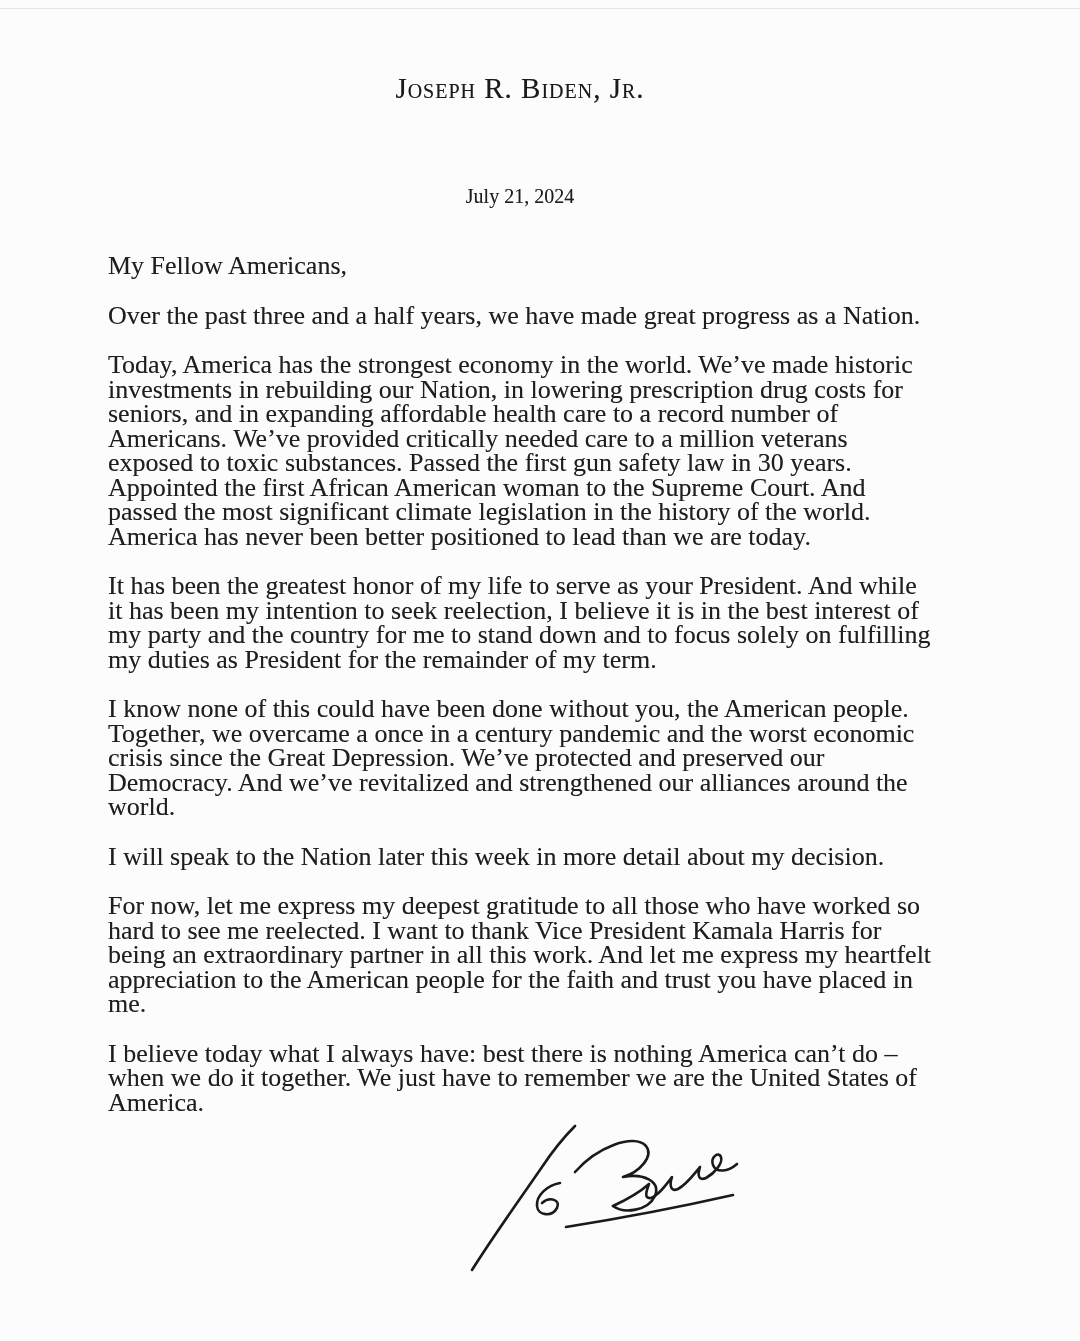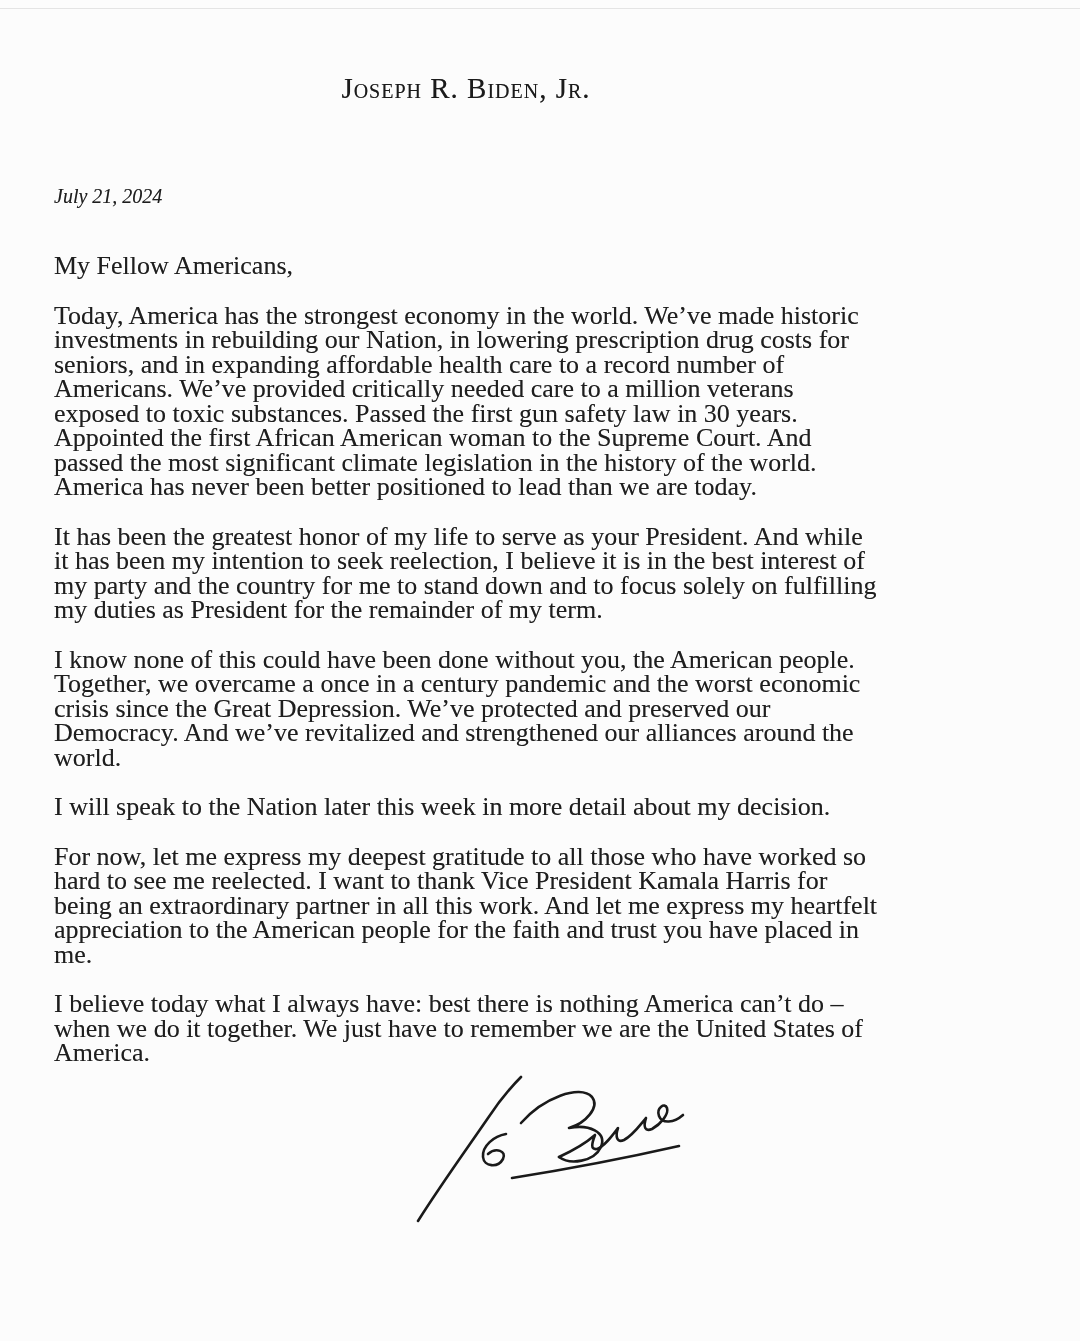--- a/index.html
+++ b/index.html
@@ -20,40 +20,40 @@
     top: 8px;
     left: 0;
     width: 100%;
     height: 0;
     border-top: 1px solid #e4e4e4;
   }
   .letter {
     position: relative;
     width: 824px;
     margin: 0;
-    padding: 0 130px 0 54px;
+    padding: 0 130px 0 108px;
   }
   .letterhead {
     margin: 0;
     padding-top: 72px;
     text-align: center;
     font-variant: small-caps;
     font-weight: normal;
     font-size: 29px;
     line-height: 32px;
     letter-spacing: 1px;
     color: #1b1b1b;
     text-shadow: 0 0 0.5px rgba(20,20,20,0.45);
   }
   .date-line {
     margin: 80px 0 0 0;
+    text-align: center;
     font-size: 20px;
     line-height: 24px;
     text-shadow: 0 0 0.5px rgba(20,20,20,0.4);
-    font-style: italic;
   }
   .body-text p {
     margin: 25px 0 0 0;
     font-size: 26px;
     line-height: 24.5px;
     text-align: left;
     text-shadow: 0 0 0.5px rgba(20,20,20,0.4);
   }
   .body-text p.salutation {
     margin-top: 46px;
@@ -81,20 +81,21 @@
 <div class="scan-edge"></div>
 
 <div class="letter">
 
   <h1 class="letterhead">Joseph R. Biden, Jr.</h1>
 
   <div class="date-line">July 21, 2024</div>
 
   <div class="body-text">
     <p class="salutation">My Fellow Americans,</p>
+    <p>Over the past three and a half years, we have made great progress as a Nation.</p>
     <p>Today, America has the strongest economy in the world. We’ve made historic investments in rebuilding our Nation, in lowering prescription drug costs for seniors, and in expanding affordable health care to a record number of Americans. We’ve provided critically needed care to a million veterans exposed to toxic substances. Passed the first gun safety law in 30 years. Appointed the first African American woman to the Supreme Court. And passed the most significant climate legislation in the history of the world. America has never been better positioned to lead than we are today.</p>
     <p>It has been the greatest honor of my life to serve as your President. And while it has been my intention to seek reelection, I believe it is in the best interest of my party and the country for me to stand down and to focus solely on fulfilling my duties as President for the remainder of my term.</p>
     <p>I know none of this could have been done without you, the American people. Together, we overcame a once in a century pandemic and the worst economic crisis since the Great Depression. We’ve protected and preserved our Democracy. And we’ve revitalized and strengthened our alliances around the world.</p>
     <p>I will speak to the Nation later this week in more detail about my decision.</p>
     <p>For now, let me express my deepest gratitude to all those who have worked so hard to see me reelected. I want to thank Vice President Kamala Harris for being an extraordinary partner in all this work. And let me express my heartfelt appreciation to the American people for the faith and trust you have placed in me.</p>
     <p>I believe today what I always have: best there is nothing America can’t do – when we do it together. We just have to remember we are the United States of America.</p>
   </div>
 
   <div class="signature-wrap">
     <svg width="330" height="170" viewBox="0 0 330 170" aria-label="handwritten signature">

